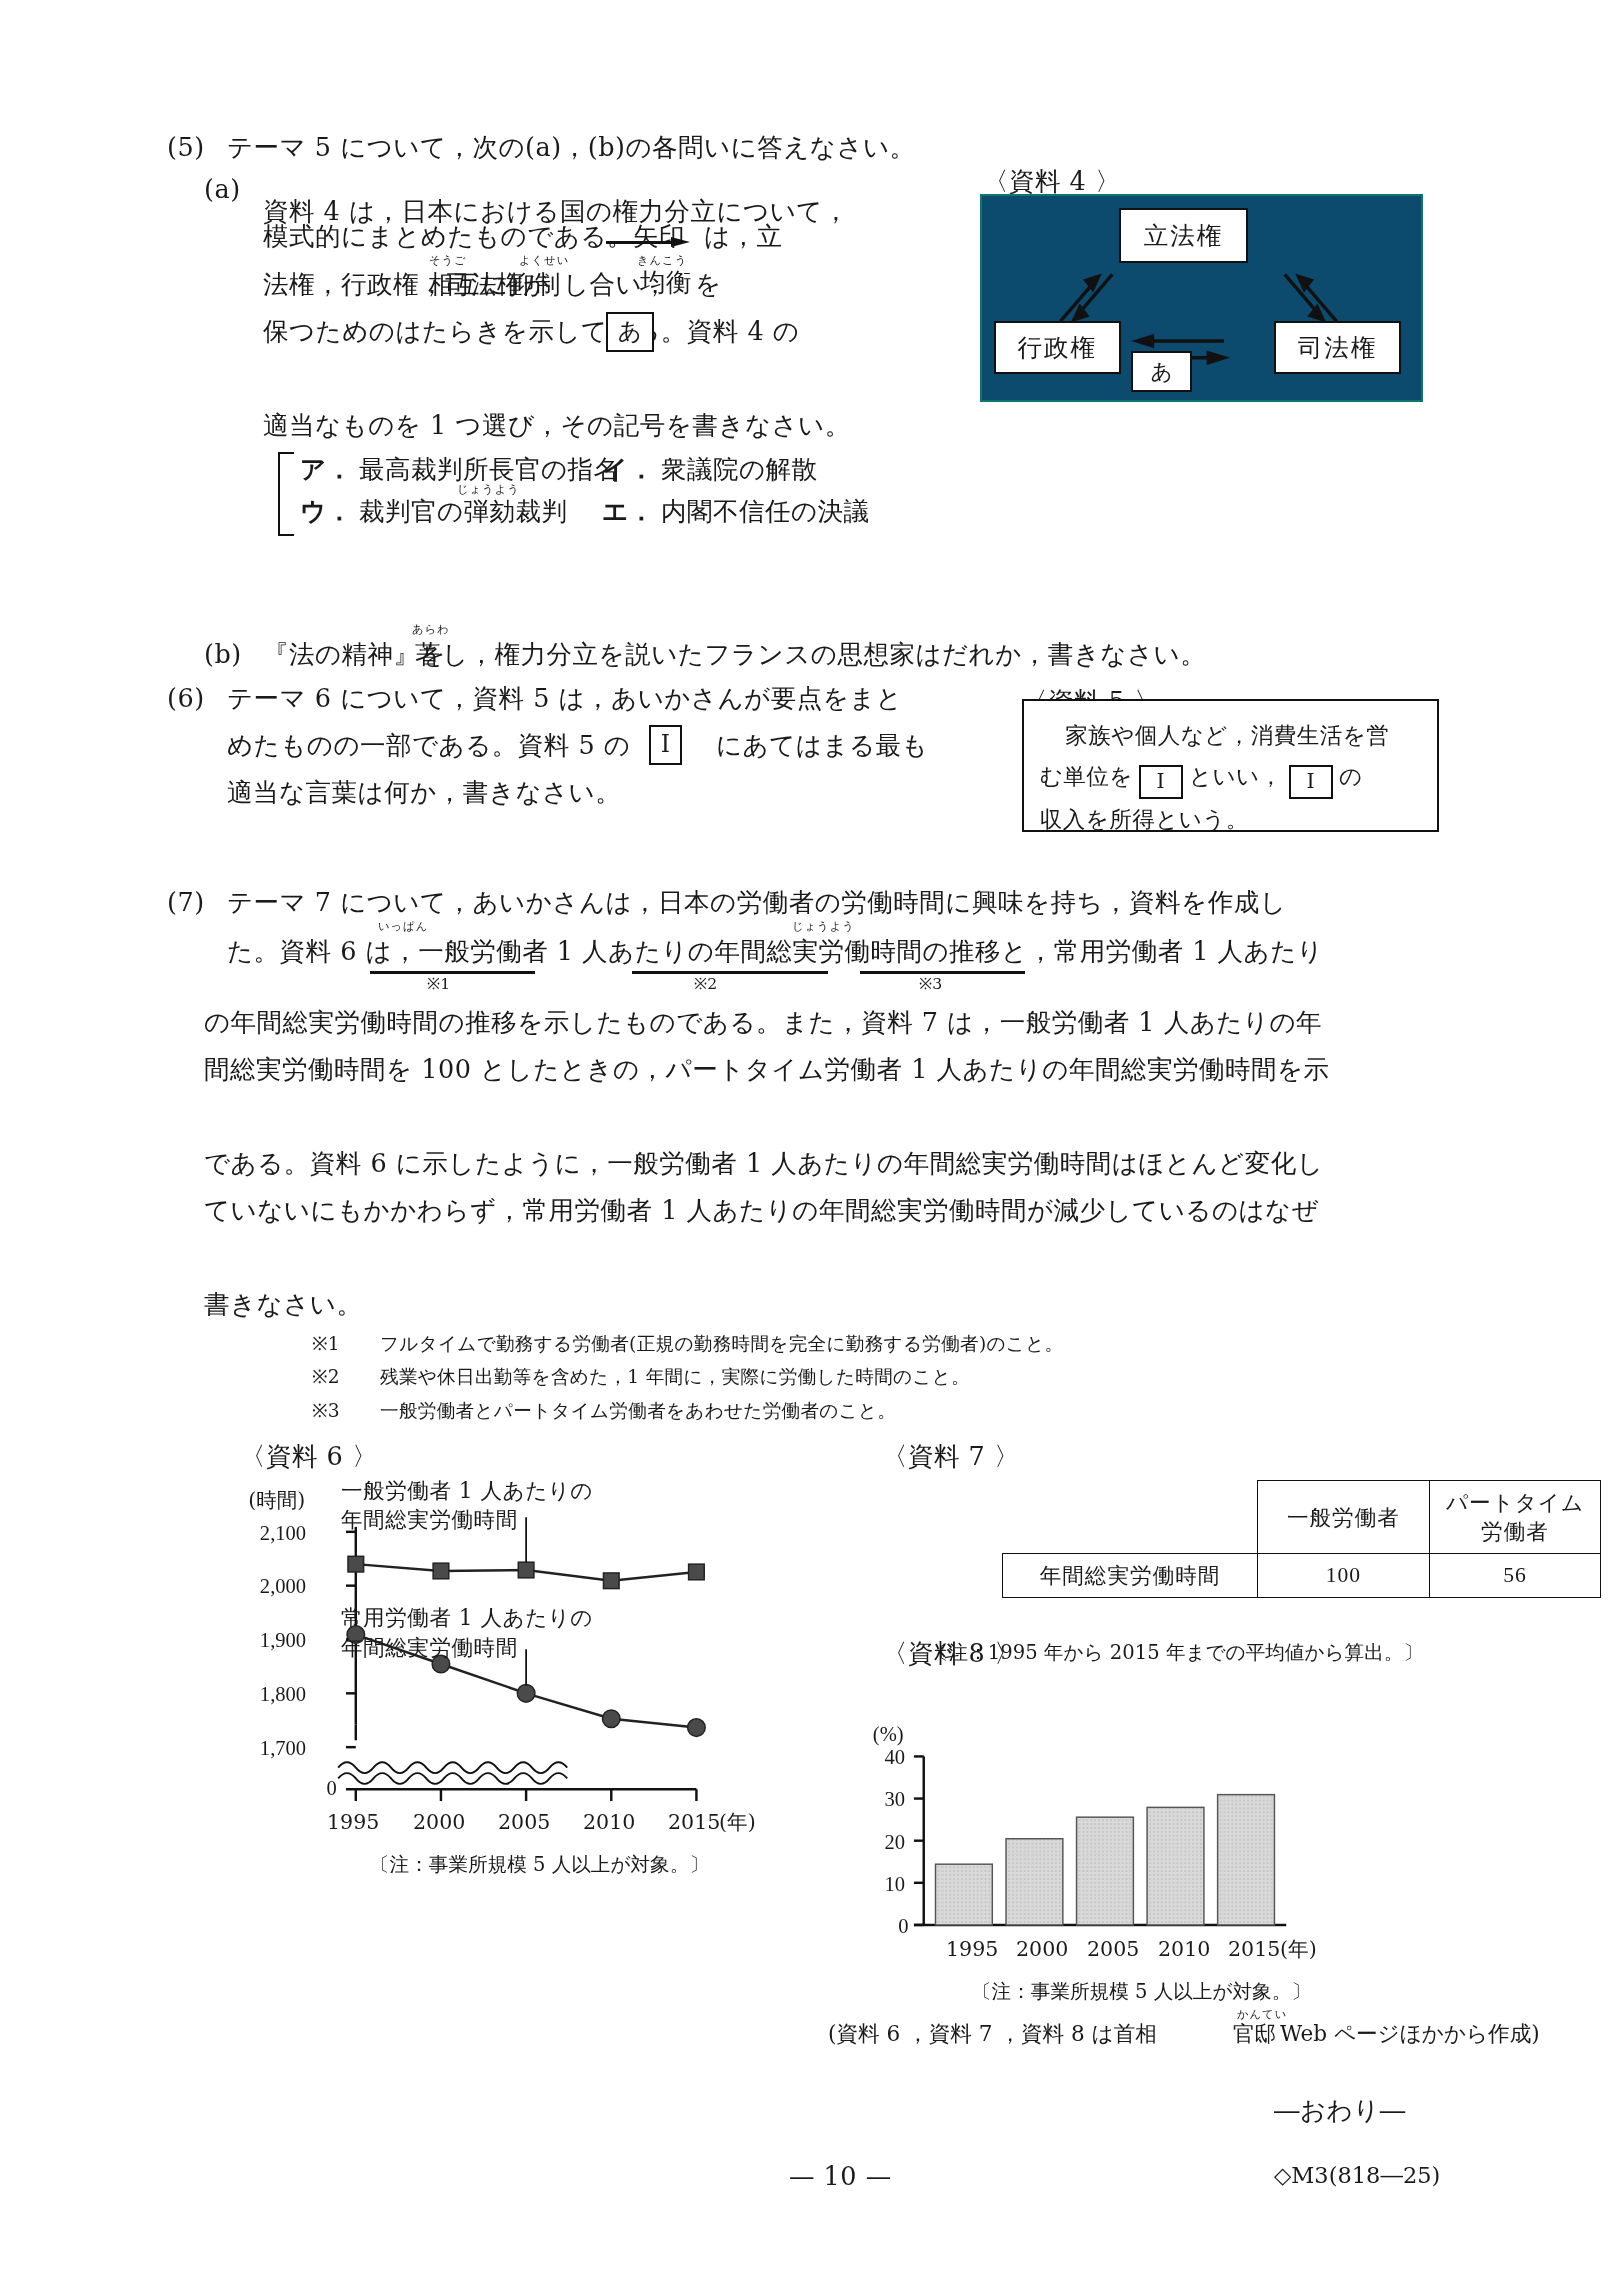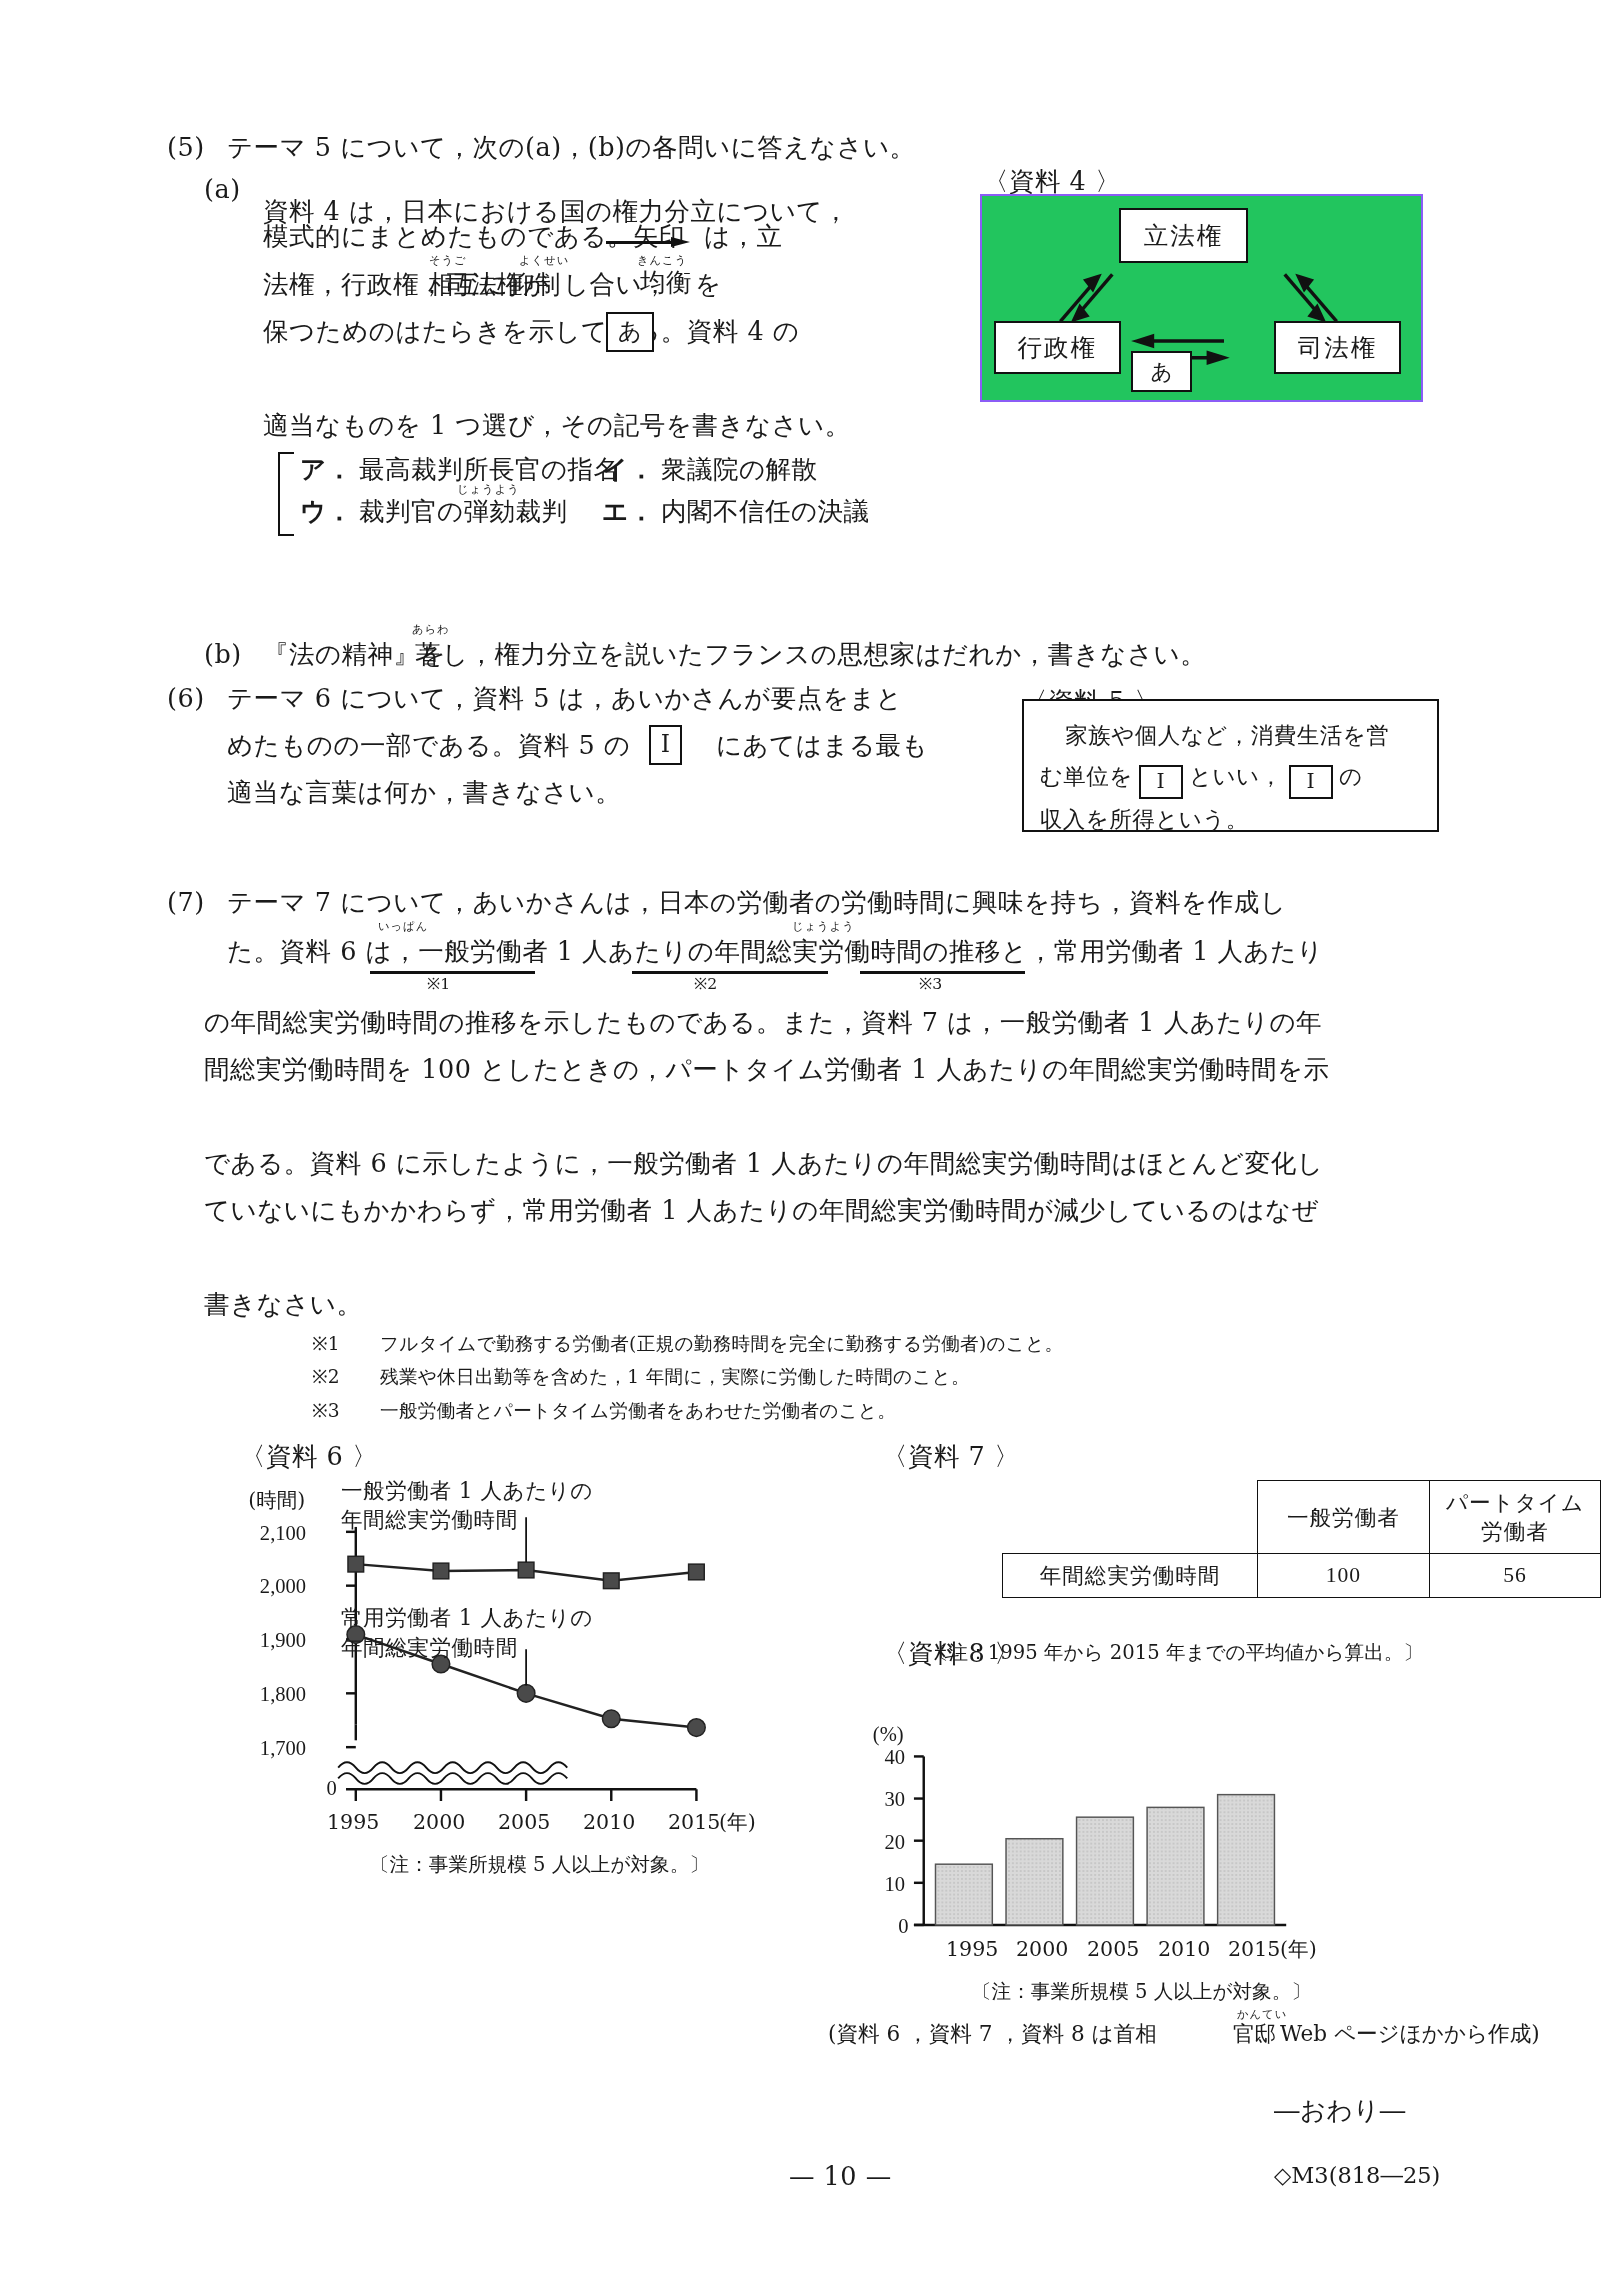--- a/index.html
+++ b/index.html
@@ -80,22 +80,22 @@
     position: absolute;
     border-left: 2px solid #111;
     border-top: 2px solid #111;
     border-bottom: 2px solid #111;
     width: 13.7px;
   }
 
   
   .shiryo4-box {
     position: absolute;
-    border: 2px solid #8b5cf6;
-    background: #22c55e;
+    border: 2px solid #0f766e;
+    background: #0c4a6e;
   }
   .node {
     position: absolute;
     border: 2px solid #111;
     background: #fff;
     display: flex;
     align-items: center;
     justify-content: center;
     font-size: 24.5px;
     letter-spacing: 2px;

